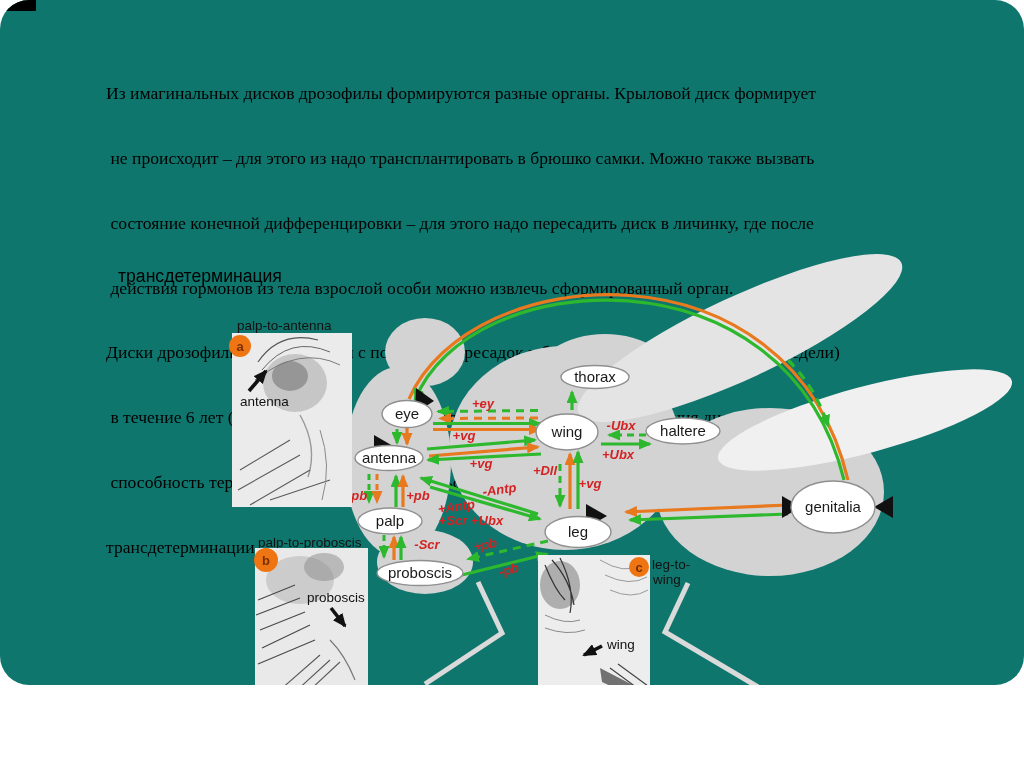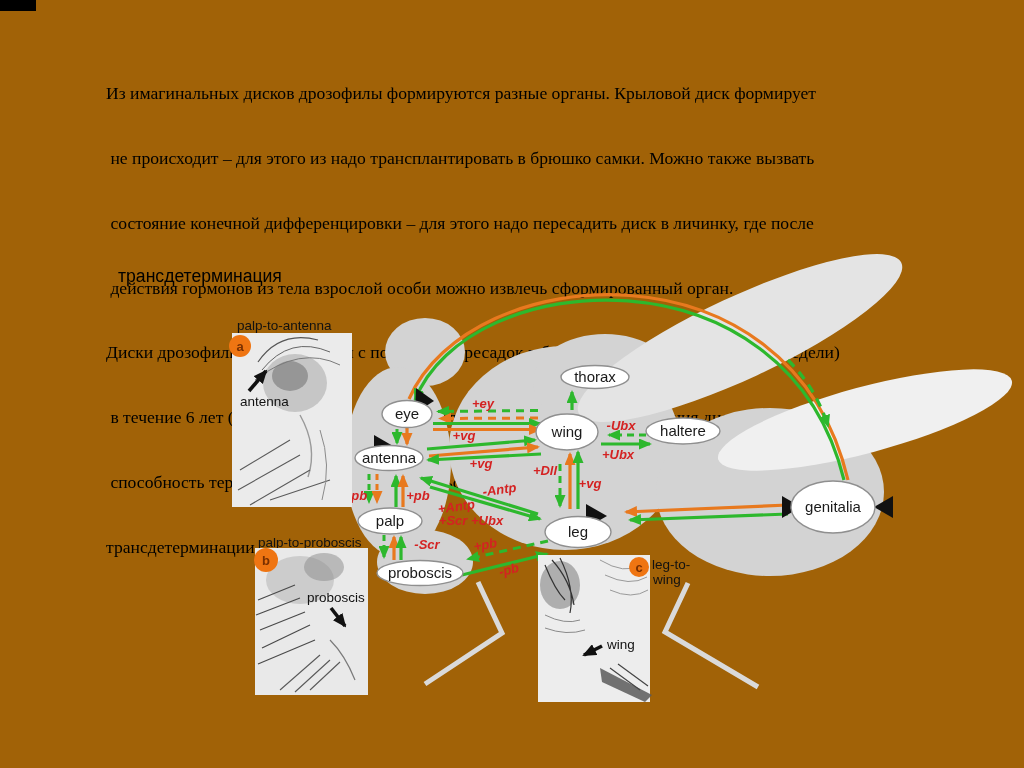--- a/index.html
+++ b/index.html
@@ -1,17 +1,17 @@
 <!DOCTYPE html>
 <html><head>
 <meta charset="utf-8">
 <style>
   html,body{margin:0;padding:0;background:#fff;}
-  #page{position:relative;width:1024px;height:768px;background:#a16207;overflow:hidden;
-        font-family:"Liberation Sans",sans-serif;}
+  #page{position:relative;width:1024px;height:685px;background:#0f766e;overflow:hidden;
+        font-family:"Liberation Sans",sans-serif;border-radius:29px;}
   #corner-mark{position:absolute;left:0;top:0;width:36px;height:11px;background:#000;}
   #intro{position:absolute;left:106px;top:40px;font-family:"Liberation Serif",serif;
          font-size:17.6px;line-height:21.6px;color:#000;white-space:pre;}
   #transdet-label{position:absolute;left:118px;top:266px;font-family:Liberation Sans, sans-serif;
          font-size:17.6px;color:#000;}
   svg text{font-family:"Liberation Sans",sans-serif;}
   .node-label{font-size:15px;fill:#1a1a1a;}
   .gene{font-size:13px;font-weight:bold;font-style:italic;fill:#d42222;}
   .inset-title{font-size:13.5px;fill:#111;}
   .inset-ann{font-size:13.5px;fill:#111;}

